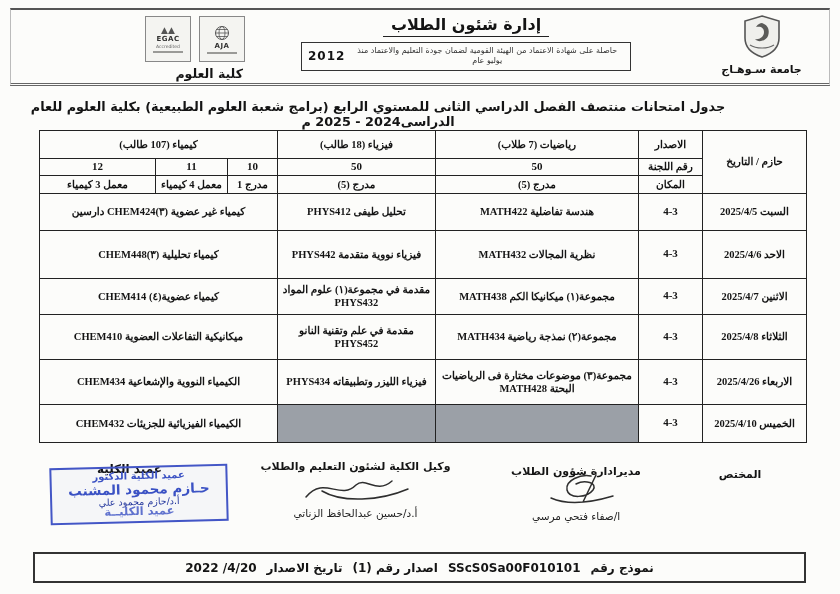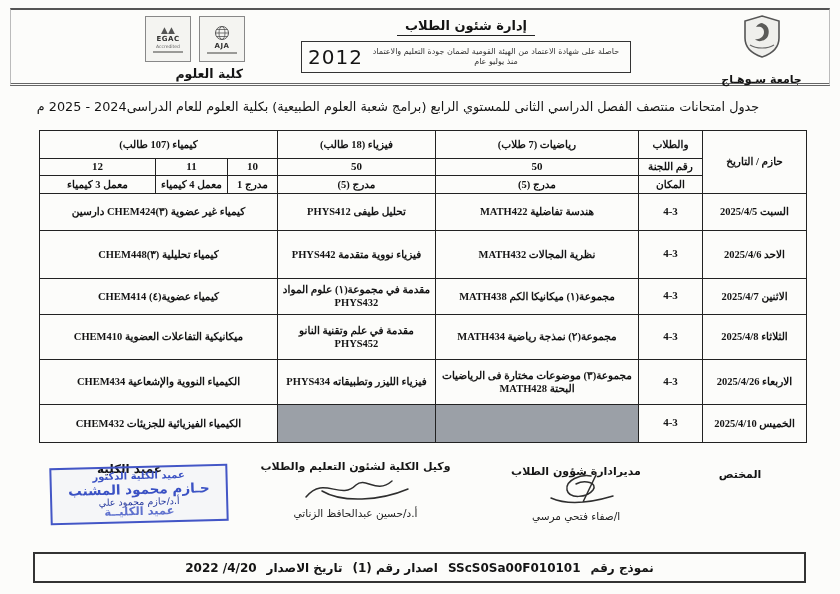--- a/index.html
+++ b/index.html
@@ -9,43 +9,43 @@
     background:#fcfcfa; font-family:"DejaVu Sans", sans-serif; color:#141414;
     direction:rtl; overflow:hidden;
   }
   
   .header-band {
     position:absolute; top:8px; left:10px; width:820px; height:78px;
     border-top:2px solid #555; border-bottom:3px double #666;
     border-left:1px solid #bbb; border-right:1px solid #bbb;
   }
   .uni-block { position:absolute; left:688px; top:4px; width:125px; text-align:center; }
-  .uni-name { font-size:11px; font-weight:700; margin-top:11px; letter-spacing:1px; }
+  .uni-name { font-size:11px; font-weight:700; margin-top:1px; letter-spacing:1px; }
   .center-block { position:absolute; left:250px; top:5px; width:410px; text-align:center; }
-  .dept-title { display:inline-block; font-size:13px; font-weight:700; border-bottom:1.5px solid #222; padding:0 8px 2px; }
+  .dept-title { display:inline-block; font-size:16px; font-weight:700; border-bottom:1.5px solid #222; padding:0 8px 2px; }
   .accred-box {
     margin:5px auto 0; width:330px; border:1.5px solid #333; padding:3px 6px;
     display:flex; align-items:center; justify-content:center; gap:5px;
   }
   .accred-text { font-size:8px; color:#333; line-height:1.3; }
-  .accred-year { font-size:20px; font-weight:400; letter-spacing:1px; }
+  .accred-year { font-size:12px; font-weight:700; letter-spacing:1px; }
   .fac-block { position:absolute; left:34px; top:6px; width:200px; }
   .logo-row { display:flex; gap:8px; flex-direction:row-reverse; justify-content:flex-end; }
   .cert-box {
     width:46px; height:46px; border:1px solid #888; background:#f4f4f1;
     display:flex; flex-direction:column; align-items:center; justify-content:center; gap:1px;
   }
   .cert-label { font-size:7px; font-weight:700; letter-spacing:.5px; color:#333; }
   .cert-sub { font-size:4.5px; color:#666; }
   .fake-line { width:30px; height:2px; background:#9a9a97; margin-top:1px; }
   .fac-name { font-size:12.5px; font-weight:700; margin-top:4px; margin-right:2px; }
   
   .doc-title {
     position:absolute; top:99px; left:0; width:756px; text-align:center;
-    font-size:12.8px; font-weight:400;margin-left:20px;
+    font-size:12.8px; font-weight:700;
   }
   
   .sched-wrap { position:absolute; top:130px; right:33px; }
   table.sched { border-collapse:collapse; table-layout:fixed; width:767px; direction:rtl; }
   .sched th, .sched td {
     border:1.5px solid #222; padding:1px 3px; text-align:center; vertical-align:middle;
     font-size:10.5px; font-weight:700; line-height:1.25; overflow:hidden;font-family:Liberation Serif, serif;
   }
   .sched .num { font-size:11px; }
   .shaded { background:#9ba0a7; }
@@ -133,21 +133,21 @@
           <col style="width:64px">
           <col style="width:203px">
         <col style="width:158px">
           <col style="width:50px">
           <col style="width:72px">
           <col style="width:116px">
       </colgroup>
       <tbody>
           <tr class="r-h1">
         <th rowspan="3">حازم / التاريخ</th>
-        <th>والطلاب</th>
+        <th>الاصدار</th>
         <th>رياضيات (7 طلاب)</th>
         <th>فيزياء (18 طالب)</th>
         <th colspan="3">كيمياء (107 طالب)</th>
       </tr>
       <tr class="r-h2">
         <th>رقم اللجنة</th>
         <th class="num">50</th>
         <th class="num">50</th>
         <th class="num">10</th>
         <th class="num">11</th>

